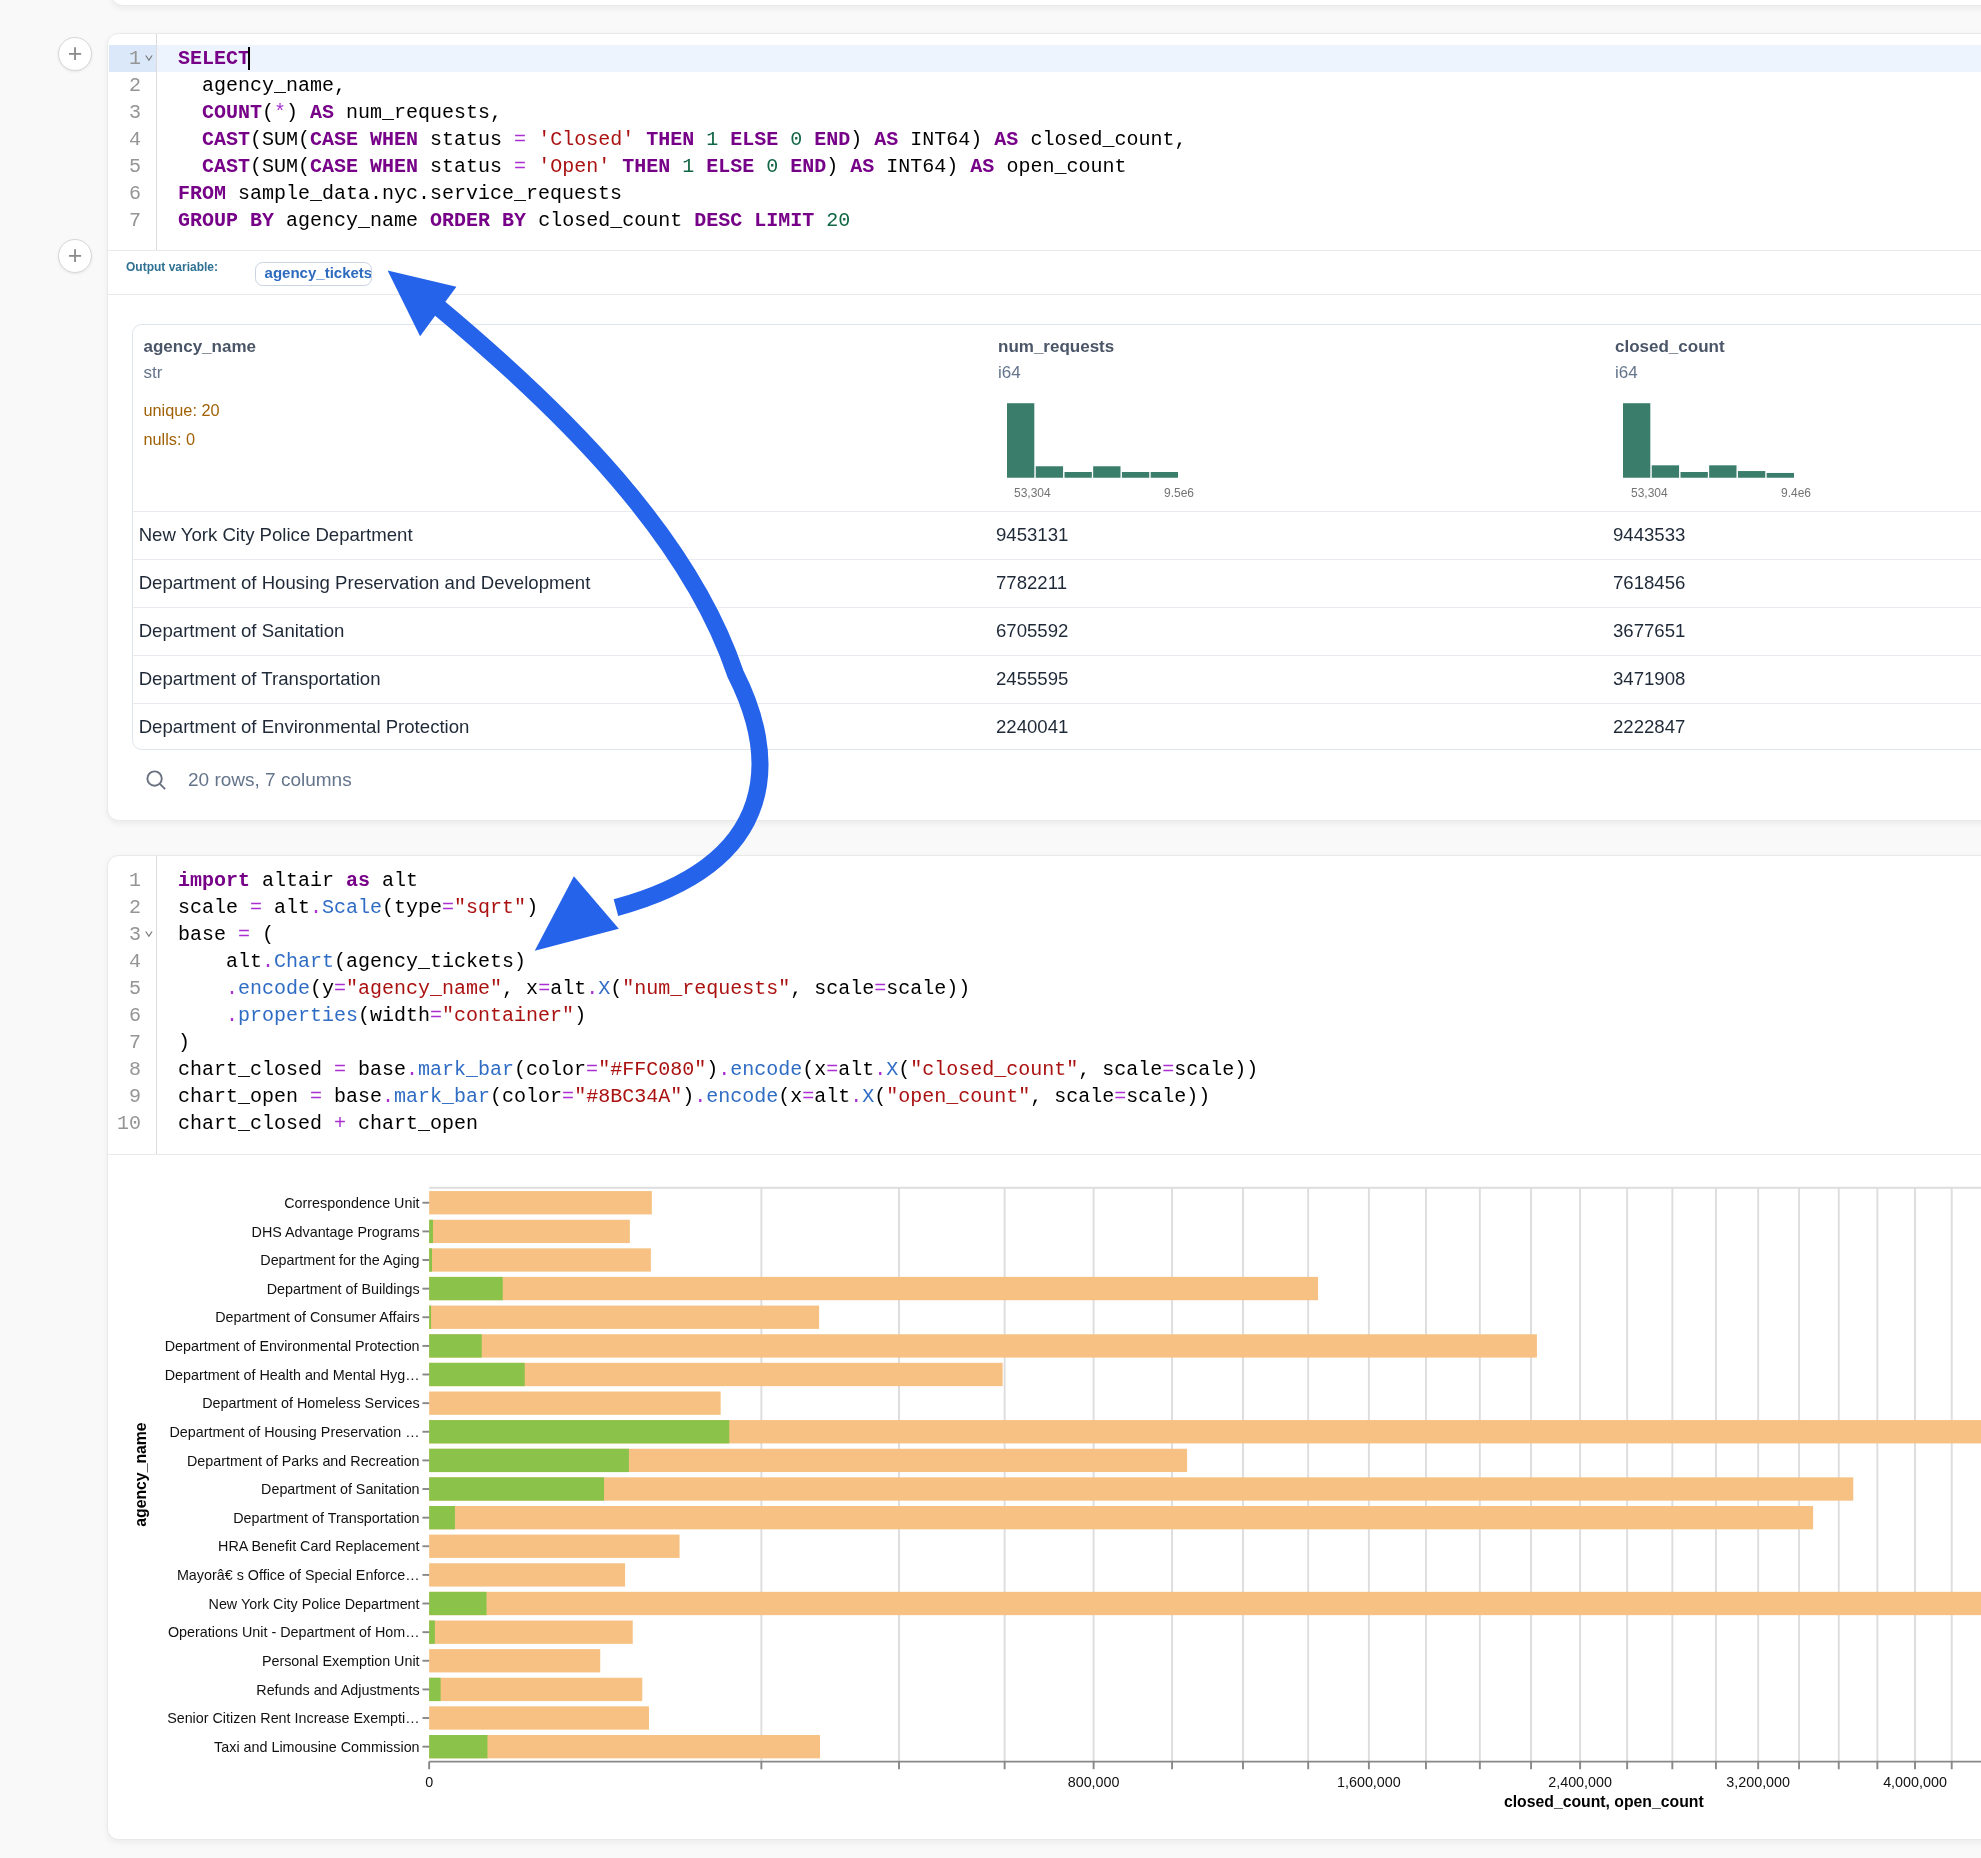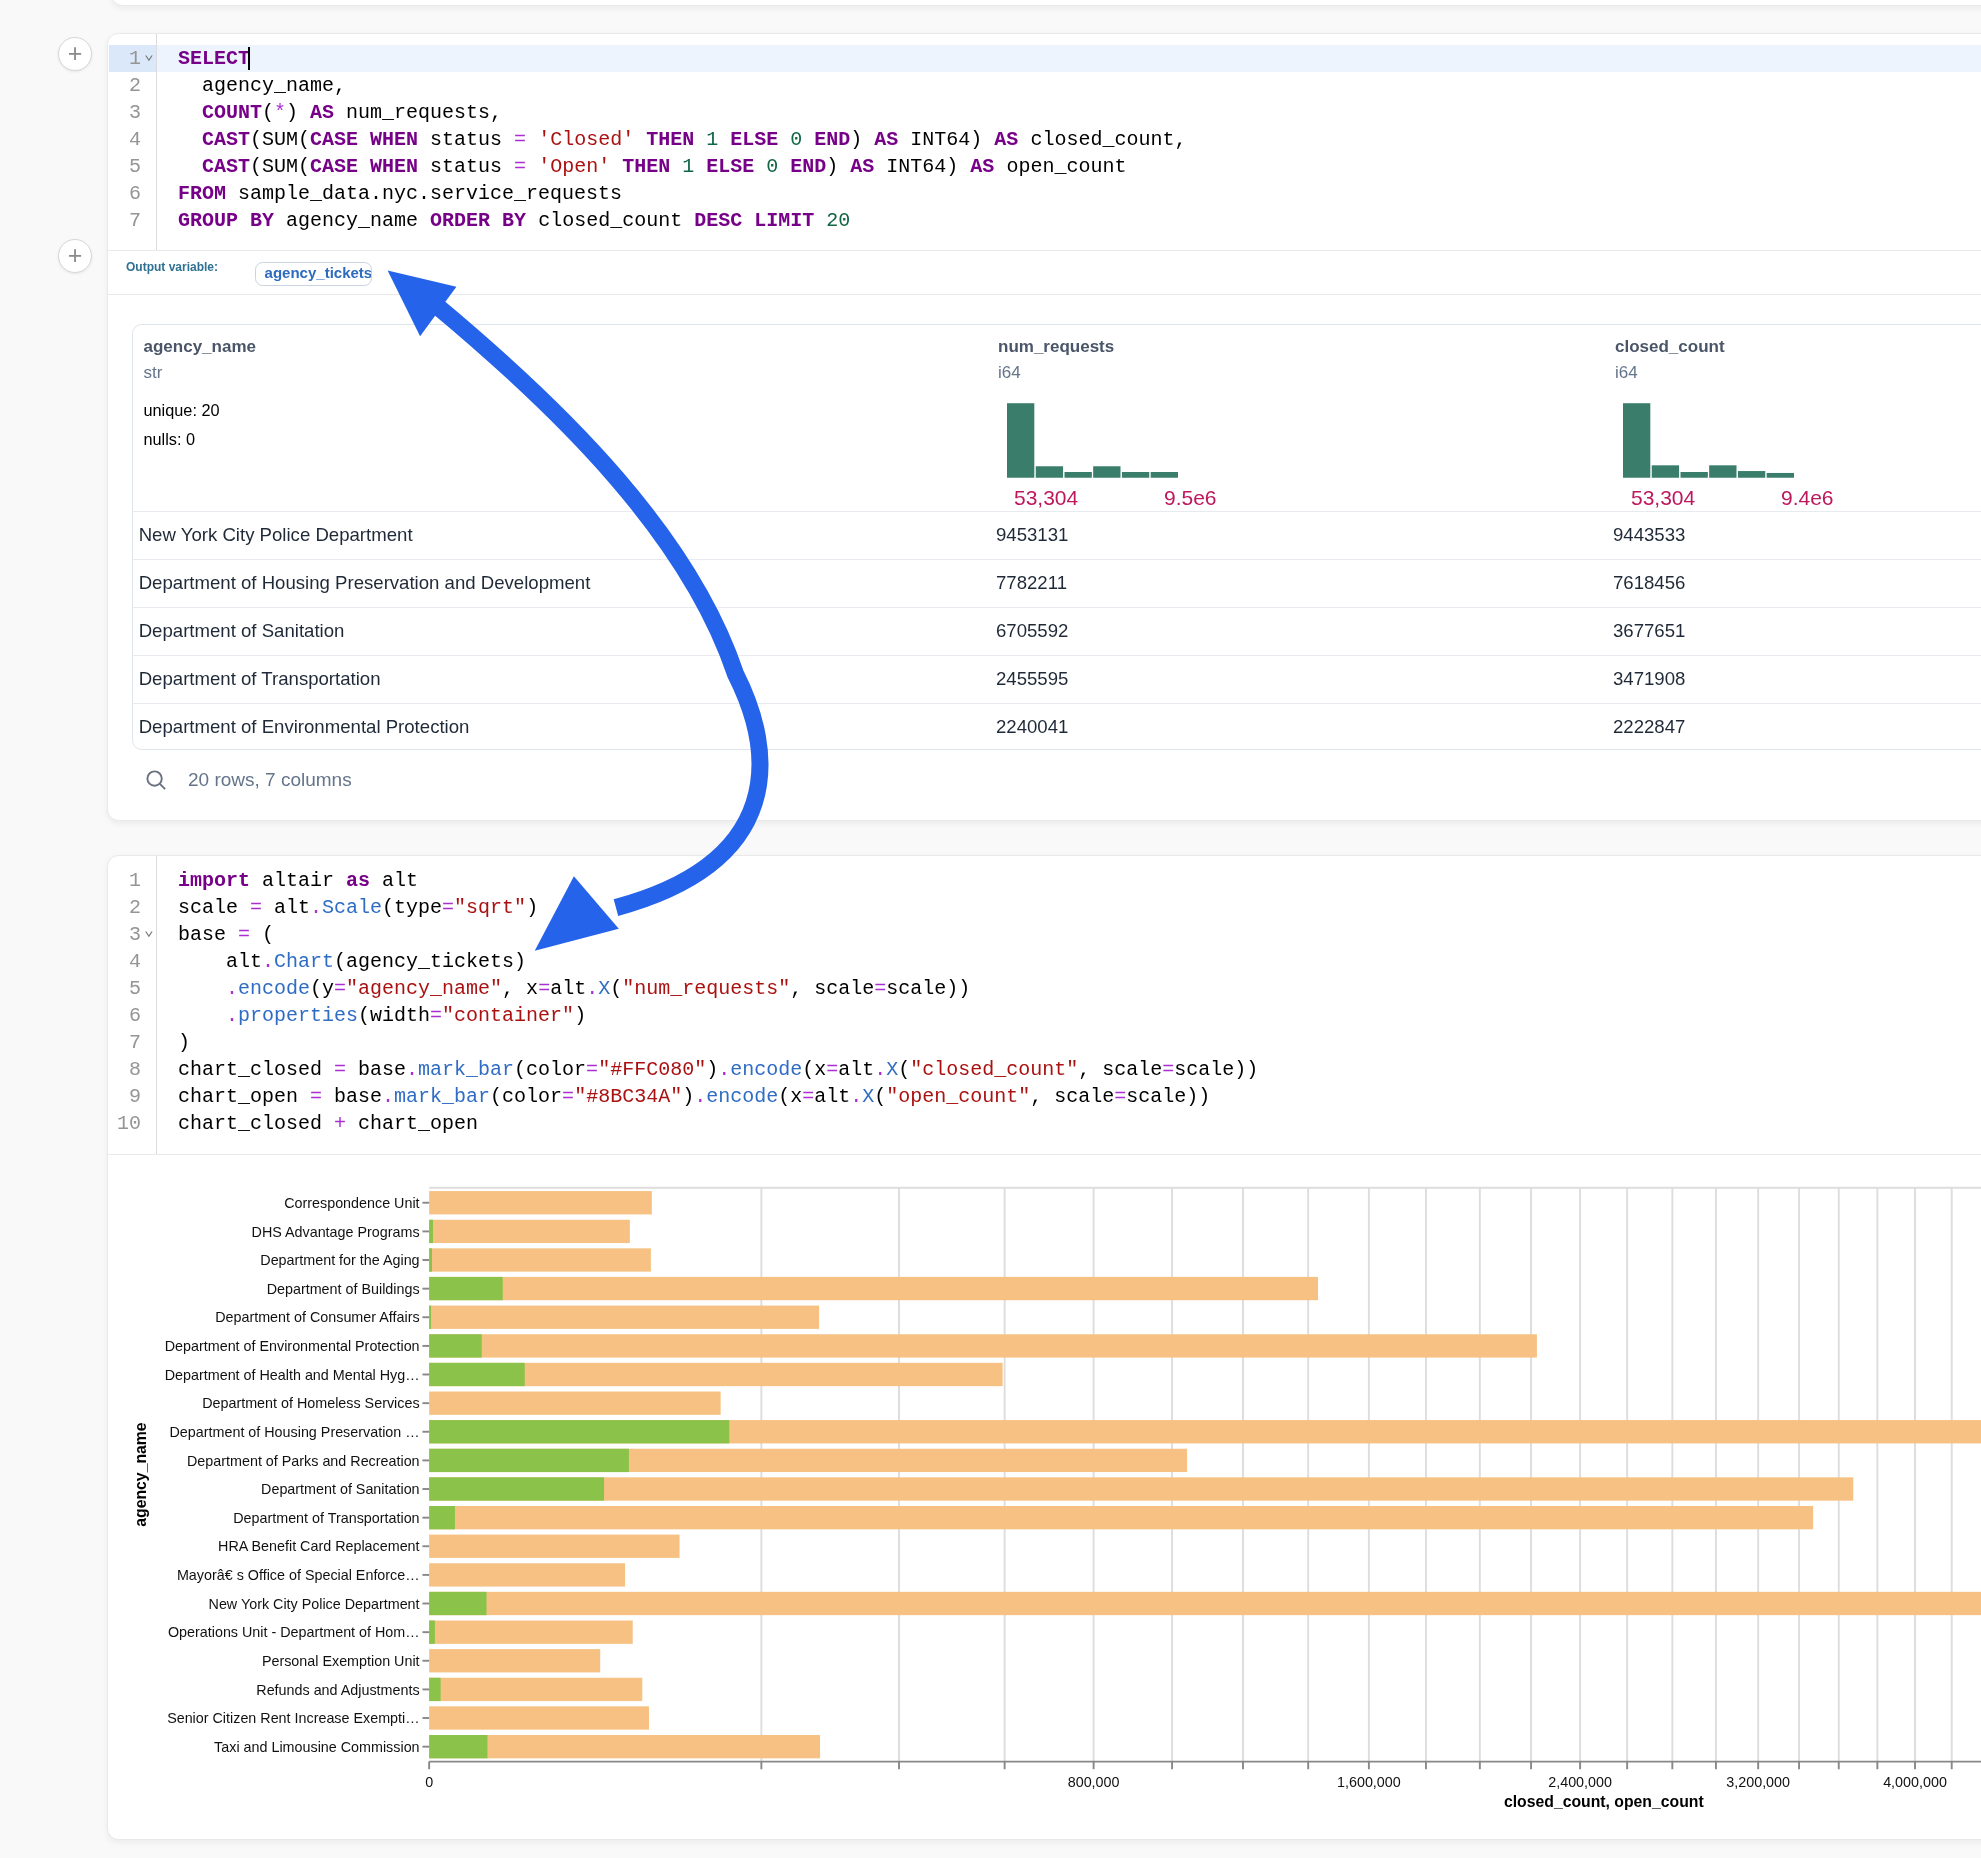--- a/index.html
+++ b/index.html
@@ -28,23 +28,23 @@
 .aline-c { position:absolute; left:49px; right:0; height:27px; background:#edf4fd; width:2437px; }
 .cursor { position:absolute; width:1.9px; height:23px; background:#000; }
 .outvar { position:absolute; left:18px; font-size:12px; font-weight:bold; color:#2e7193; }
 .tag { position:absolute; left:147px; width:117px; height:24px; border:1.9px solid #c9d4e0; border-radius:7.6px;
   overflow:hidden; font-size:15px; font-weight:bold; color:#2d6bbf; line-height:20px; padding-left:8.6px;
   white-space:nowrap; }
 .tbox { position:absolute; left:24px; top:290px; width:2294px; height:426px;
   border:1.9px solid #dfe5ec; border-radius:9.6px; }
 .thname { position:absolute; font-size:17px; font-weight:bold; color:#4a5568; }
 .thtype { position:absolute; font-size:17px; color:#64748b; }
-.thmeta { position:absolute; font-size:16.3px; color:#000000; line-height:29px; }
+.thmeta { position:absolute; font-size:16.3px; color:#a16207; line-height:29px; }
 .hist { position:absolute; }
-.hlab { position:absolute; font-size:21px; color:#be185d; }
+.hlab { position:absolute; font-size:12px; color:#737373; }
 .trow { position:absolute; left:0; width:2290px; height:48px; border-top:1px solid #e7ebf0; }
 .tc1,.tc2,.tc3 { position:absolute; top:12.4px; font-size:18.6px; color:#1f2937; }
 .tc1 { left:5.7px; } .tc2 { left:863px; } .tc3 { left:1480px; }
 .searchrow { position:absolute; font-size:19px; color:#64748b; }
 .alab { font-size:15px; fill:#111; font-family:"Liberation Sans", sans-serif; }
 .atit { font-size:16.5px; font-weight:bold; fill:#000; font-family:"Liberation Sans", sans-serif; }
 .chart { position:absolute; left:0px; top:302px; }
 .arrow { position:absolute; }
 .plus { position:absolute; left:58px; width:34px; height:34px; border-radius:50%; background:#fff;
   border:1.9px solid #d7d7d7; box-shadow:0 1px 2.9px rgba(0,0,0,0.08); color:#8a8a8a; font-size:25px;

